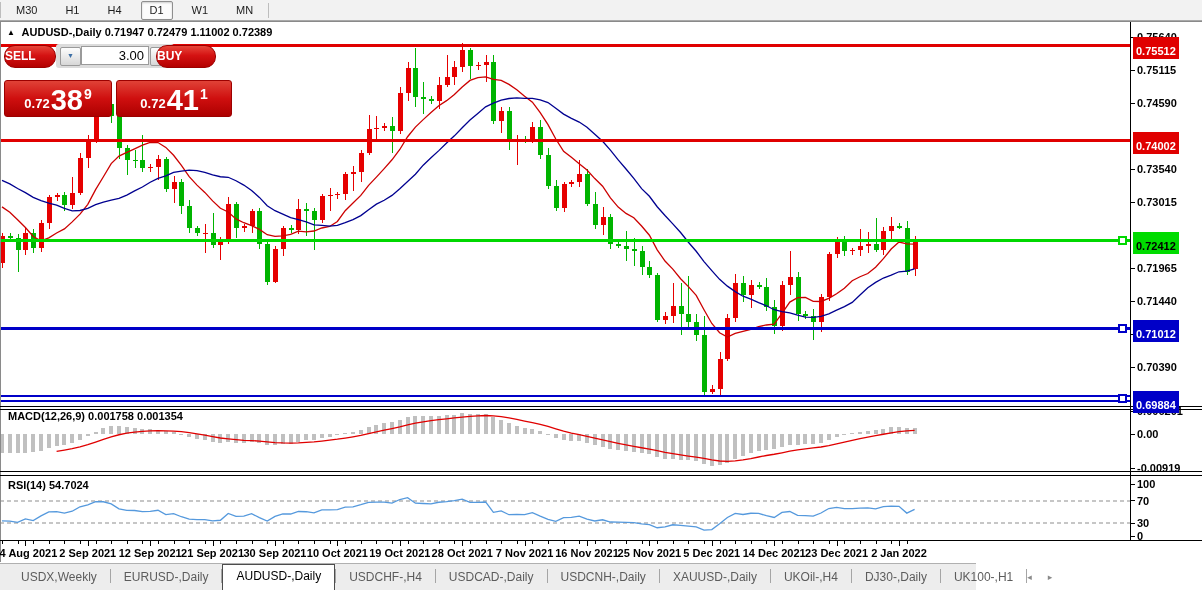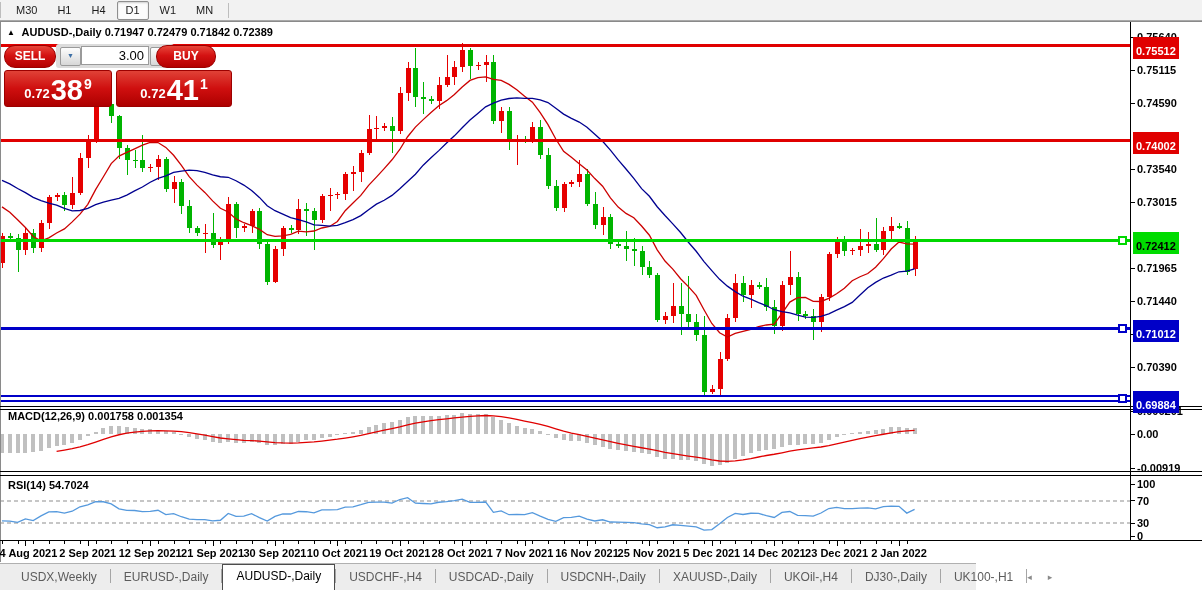--- a/index.html
+++ b/index.html
@@ -26,31 +26,31 @@
   .axis-badge{position:absolute;left:1133px;font-size:11px;font-weight:700;line-height:13px;
               padding:8px 3px 1px;z-index:3;white-space:nowrap}
   .date-label{position:absolute;top:547px;font-size:11px;font-weight:700;color:#000;z-index:2;
               transform:translateX(-50%);white-space:nowrap}
 
   
   .trade-panel{position:absolute;left:4px;top:44px;width:228px;z-index:5;font-family:"Liberation Sans",sans-serif}
   .tp-row1{position:relative;height:24px}
   .vol-backing{position:absolute;left:52px;top:0;width:118px;height:24px;background:#dcdcdc;border-radius:3px}
   .tp-btn{position:absolute;top:1px;height:21px;border-radius:11px;color:#fff;font-size:12px;font-weight:700;
-          text-align:center;line-height:21px;background:linear-gradient(180deg,#e8473b 0%,#d41212 45%,#b40000 100%);
+          text-align:left;line-height:21px;background:linear-gradient(180deg,#e8473b 0%,#d41212 45%,#b40000 100%);
           border:1px solid #9c0000}
   .sell-btn{left:0;width:50px}
   .buy-btn{left:152px;width:58px}
   .spin-btn{position:absolute;top:3px;width:19px;height:17px;background:linear-gradient(180deg,#fdfdfd,#d7d7d7);
             border:1px solid #9a9a9a;border-radius:2px;font-size:7px;color:#3b6ea5;text-align:center;line-height:16px}
   .spin-down{left:56px}
   .spin-up{left:146px}
   .vol-field{position:absolute;left:77px;top:2px;width:62px;height:17px;background:#fff;border:1px solid #9a9a9a;
              font-size:13px;color:#000;text-align:right;padding-right:4px;line-height:17px}
-  .tp-row2{position:relative;height:34px;margin-top:2px}
+  .tp-row2{position:relative;height:34px;margin-top:12px}
   .price-box{position:absolute;top:0;height:33px;border-radius:3px;color:#fff;
              background:linear-gradient(180deg,#e04237 0%,#cf0f0f 50%,#ad0000 100%);
              border:1px solid #9c0000;display:flex;align-items:flex-end;justify-content:center;padding-bottom:2px}
   .pb-sell{left:0;width:106px}
   .pb-buy{left:112px;width:114px}
   .pb-prefix{font-size:13px;font-weight:700;margin-bottom:3px}
   .pb-big{font-size:29px;font-weight:600;line-height:27px;margin-left:1px}
   .pb-sup{font-size:14px;font-weight:700;margin-bottom:12px;margin-left:1px}
 
   
@@ -59,21 +59,21 @@
   .tab{padding:4px 13px 6px;font-size:12px;color:#5c5c5c;white-space:nowrap}
   .tab.active{background:#fff;border:1px solid #4d4d4d;border-bottom:none;color:#000;padding-bottom:7px}
   .tab-sep{width:1px;height:14px;background:#a5a5a5;margin:0 0 7px}
   .tab-arrows{margin-left:auto;margin-right:12px;margin-bottom:8px;color:#8a8a8a;font-size:9px;display:flex;gap:16px}
 </style>
 </head>
 <body>
 
 <div class="toolbar">
   <div class="tb-frag"></div>
-  <div style="display:flex;gap:2px">
+  <div style="display:flex;gap:10px">
       <div class="tf-btn">M30</div>
       <div class="tf-btn">H1</div>
       <div class="tf-btn">H4</div>
       <div class="tf-btn active">D1</div>
       <div class="tf-btn">W1</div>
       <div class="tf-btn">MN</div>
     </div>
   <div class="tb-divider"></div>
 </div>
 
@@ -546,21 +546,21 @@
     <line x1="774.6999999999999" y1="541" x2="774.6999999999999" y2="546" stroke="#000" stroke-width="1"></line>
     <line x1="837.1" y1="541" x2="837.1" y2="546" stroke="#000" stroke-width="1"></line>
     <line x1="899.5" y1="541" x2="899.5" y2="546" stroke="#000" stroke-width="1"></line>
   </svg>
 
 <div class="chart-title">
   <span class="tri">▲</span>
   <span>AUDUSD-,Daily</span>
   <span>0.71947</span>
   <span>0.72479</span>
-  <span>0.71842</span>
+  <span>1.11002</span>
   <span>0.72389</span>
 </div>
 
 <div class="trade-panel">
   <div class="tp-row1">
     <div class="vol-backing"></div>
     <div class="tp-btn sell-btn">SELL</div>
     <div class="spin-btn spin-down">▼</div>
     <div class="vol-field">3.00</div>
     <div class="spin-btn spin-up">▲</div>

